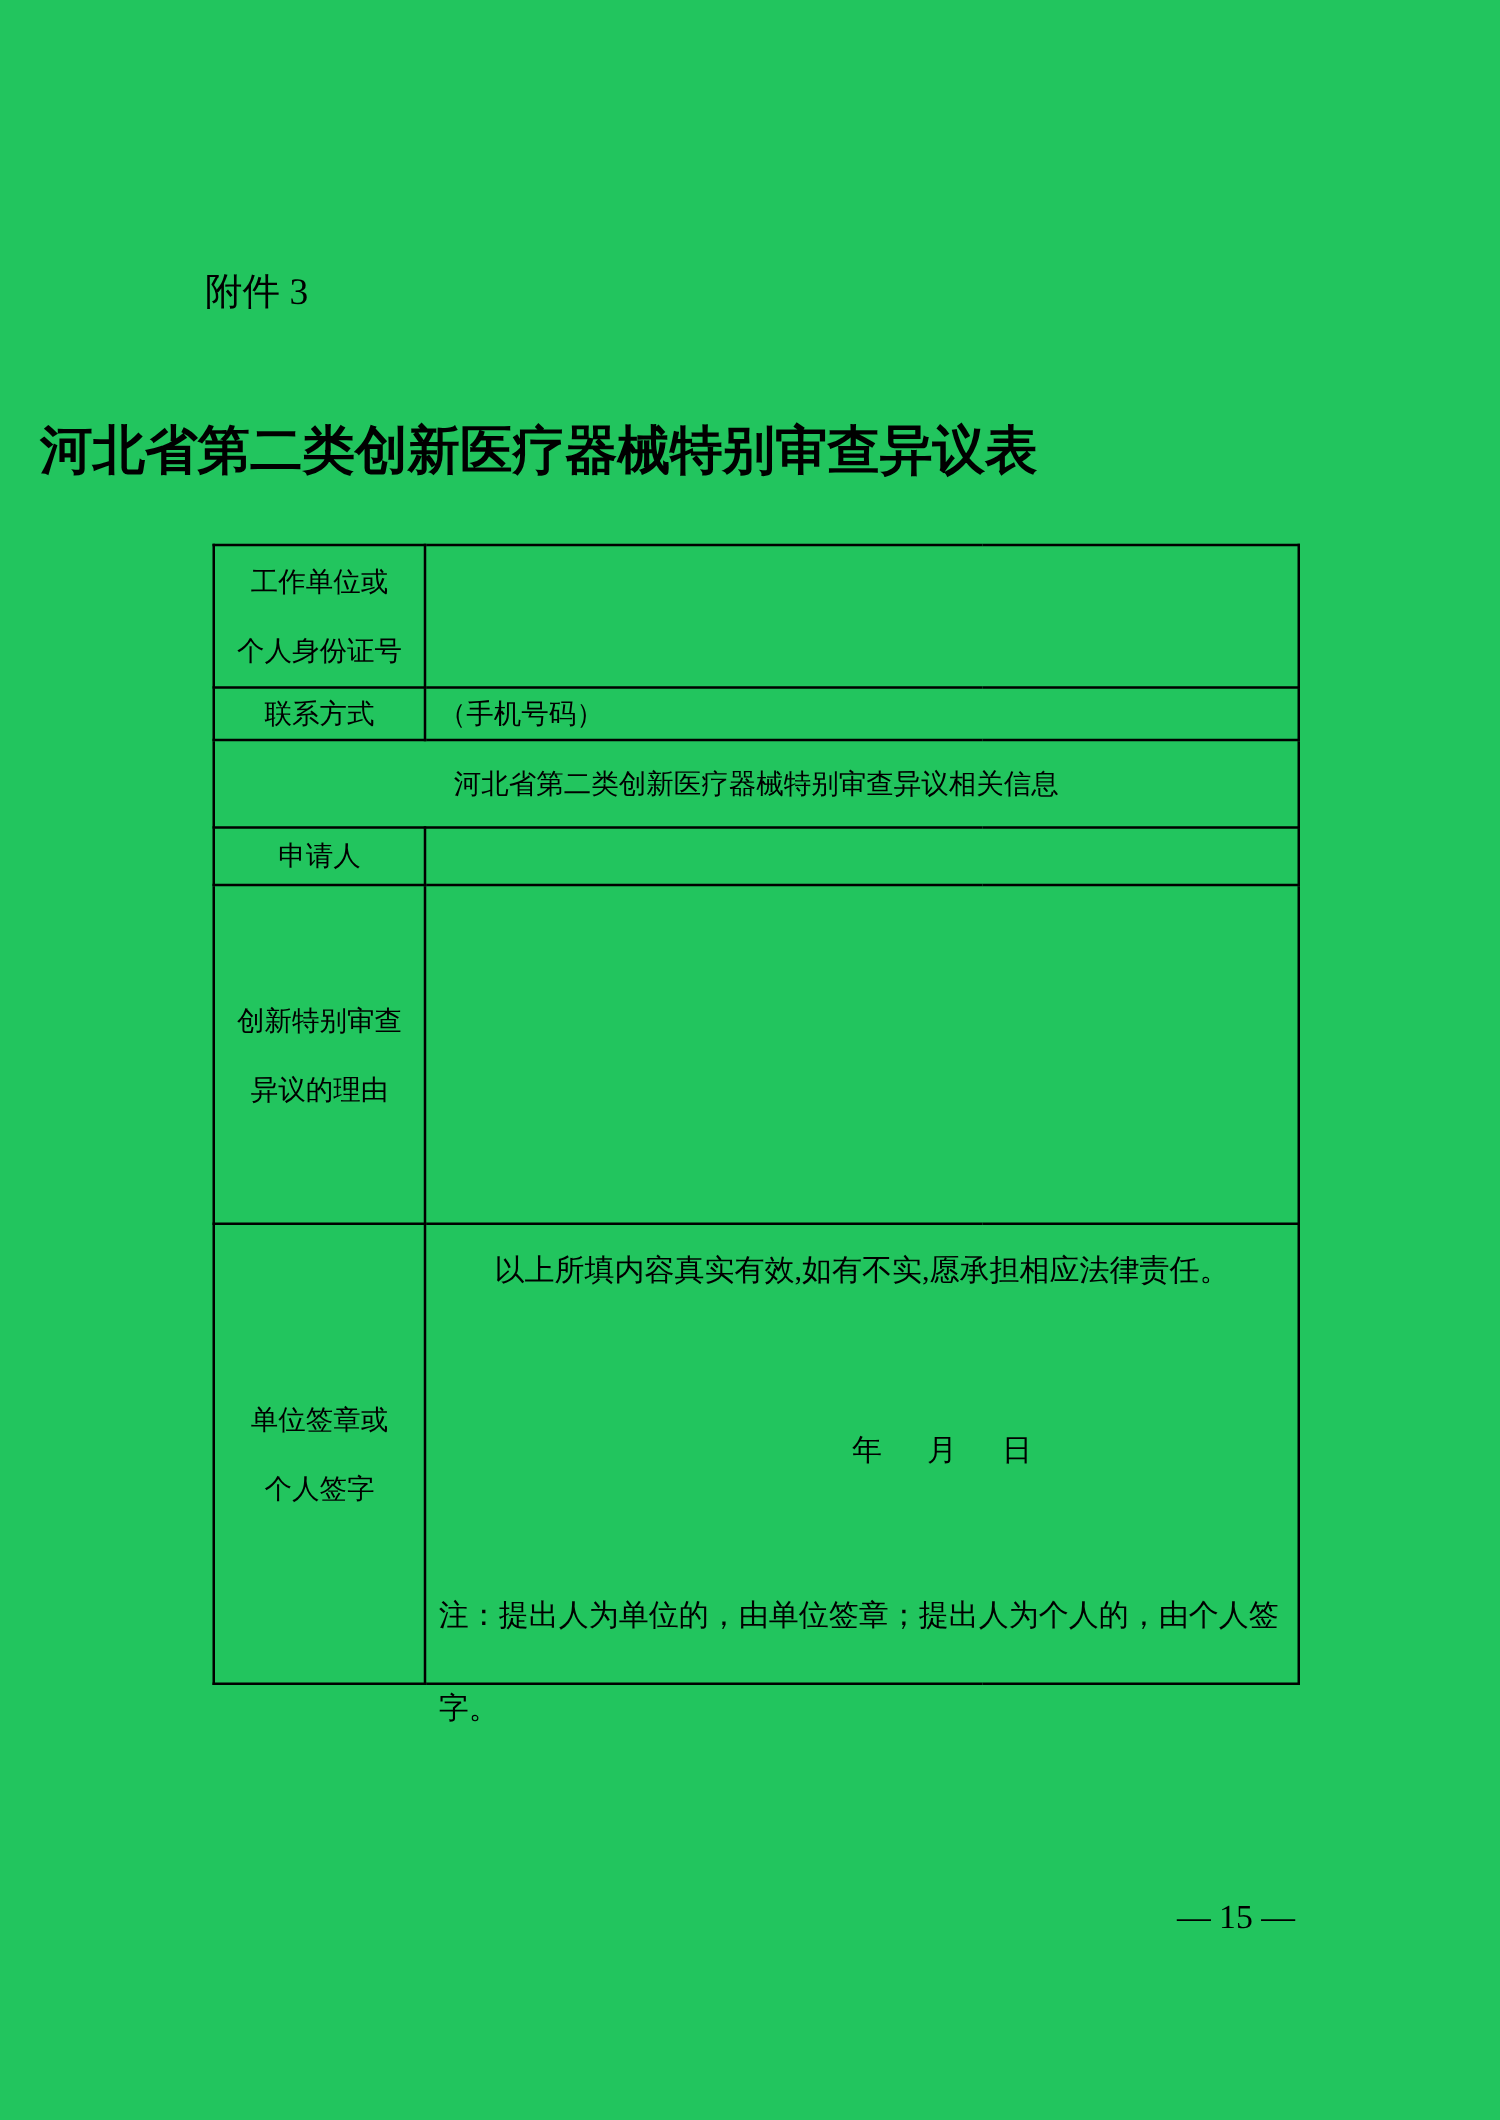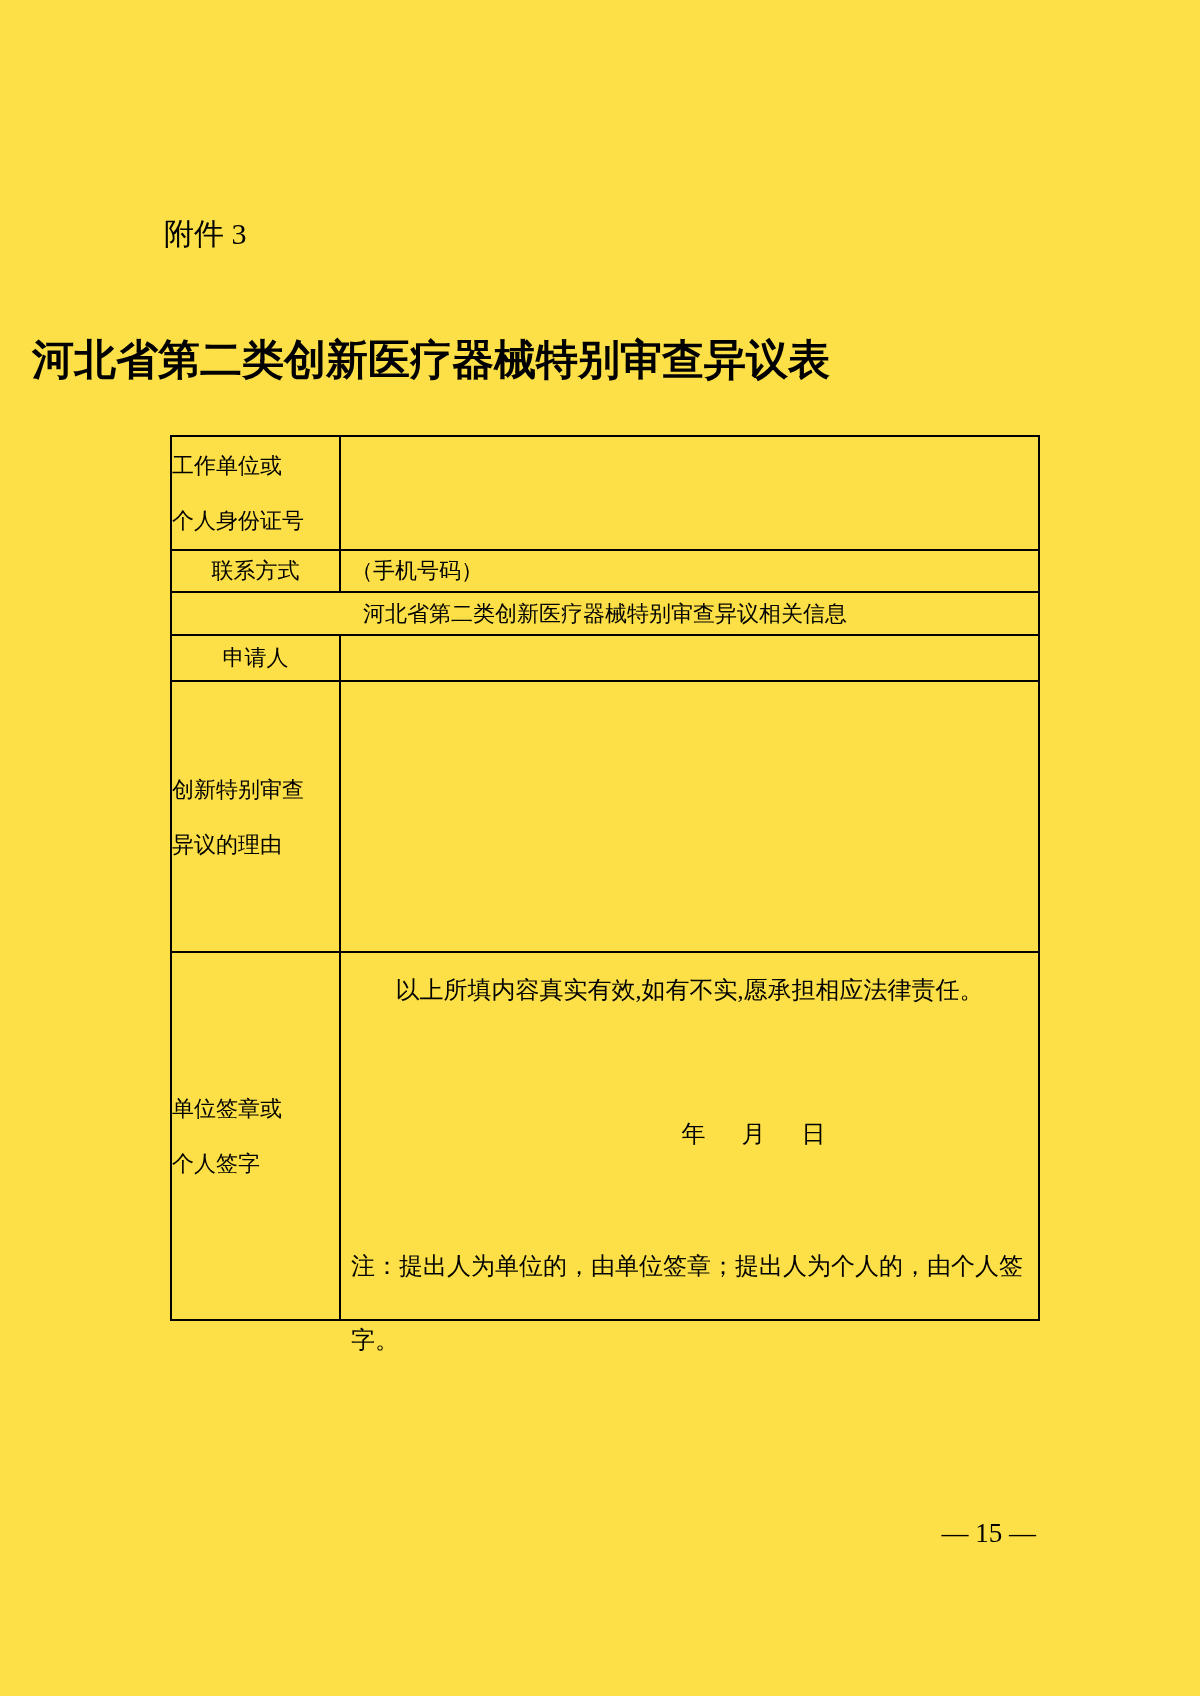--- a/index.html
+++ b/index.html
@@ -1,20 +1,20 @@
 <!DOCTYPE html>
 <html><head>
 <meta charset="utf-8">
 <style>
   html,body{margin:0;padding:0;background:#e8e8e8;}
   .page{
     position:relative;
     width:1200px;height:1696px;
     margin:0 auto;
-    background:#fde047;
+    background:#22c55e;
     color:#000;
     font-family:"Liberation Serif","DejaVu Serif",serif;
     overflow:hidden;
   }
   .attachment{
     position:absolute;left:164px;top:216px;
     font-size:30px;line-height:36px;
   }
   .doc-title{
     position:absolute;left:0;top:318px;width:100%;
@@ -34,28 +34,28 @@
     padding:0;
     vertical-align:middle;
   }
   col.c1{width:169px}
   col.c2{width:288px}
   col.c3{width:158px}
   col.c4{width:253px}
   tr.r1{height:58px}
   tr.r2{height:114px}
   tr.r3{height:42px}
-  tr.r4{height:43px}
+  tr.r4{height:70px}
   tr.r5{height:58px}
   tr.r6{height:46px}
   tr.r7{height:271px}
   tr.r8{height:368px}
   td.lbl{text-align:center;}
   td.val{text-align:left;padding-left:10px;}
-  .two-line div{line-height:55px;text-align:left;}
+  .two-line div{line-height:55px;text-align:center;}
   td.section{text-align:center;font-size:22px;}
   td.sig-cell{position:relative;}
   .sig-statement{
     position:absolute;top:22px;left:0;width:100%;
     text-align:center;font-size:24px;line-height:30px;
   }
   .sig-date{
     position:absolute;top:166px;left:0;width:100%;
     text-align:center;font-size:24px;line-height:30px;
   }

